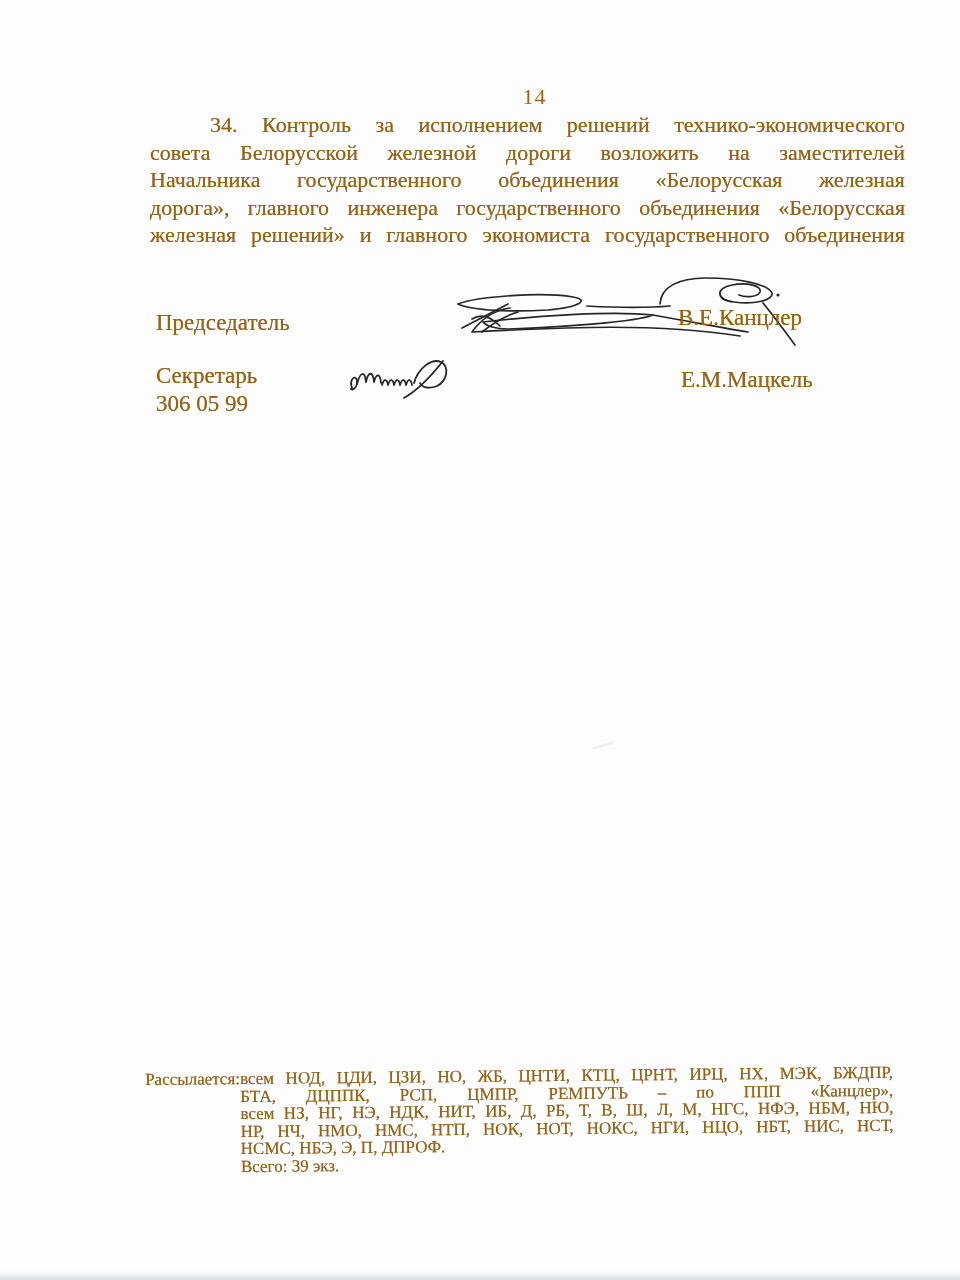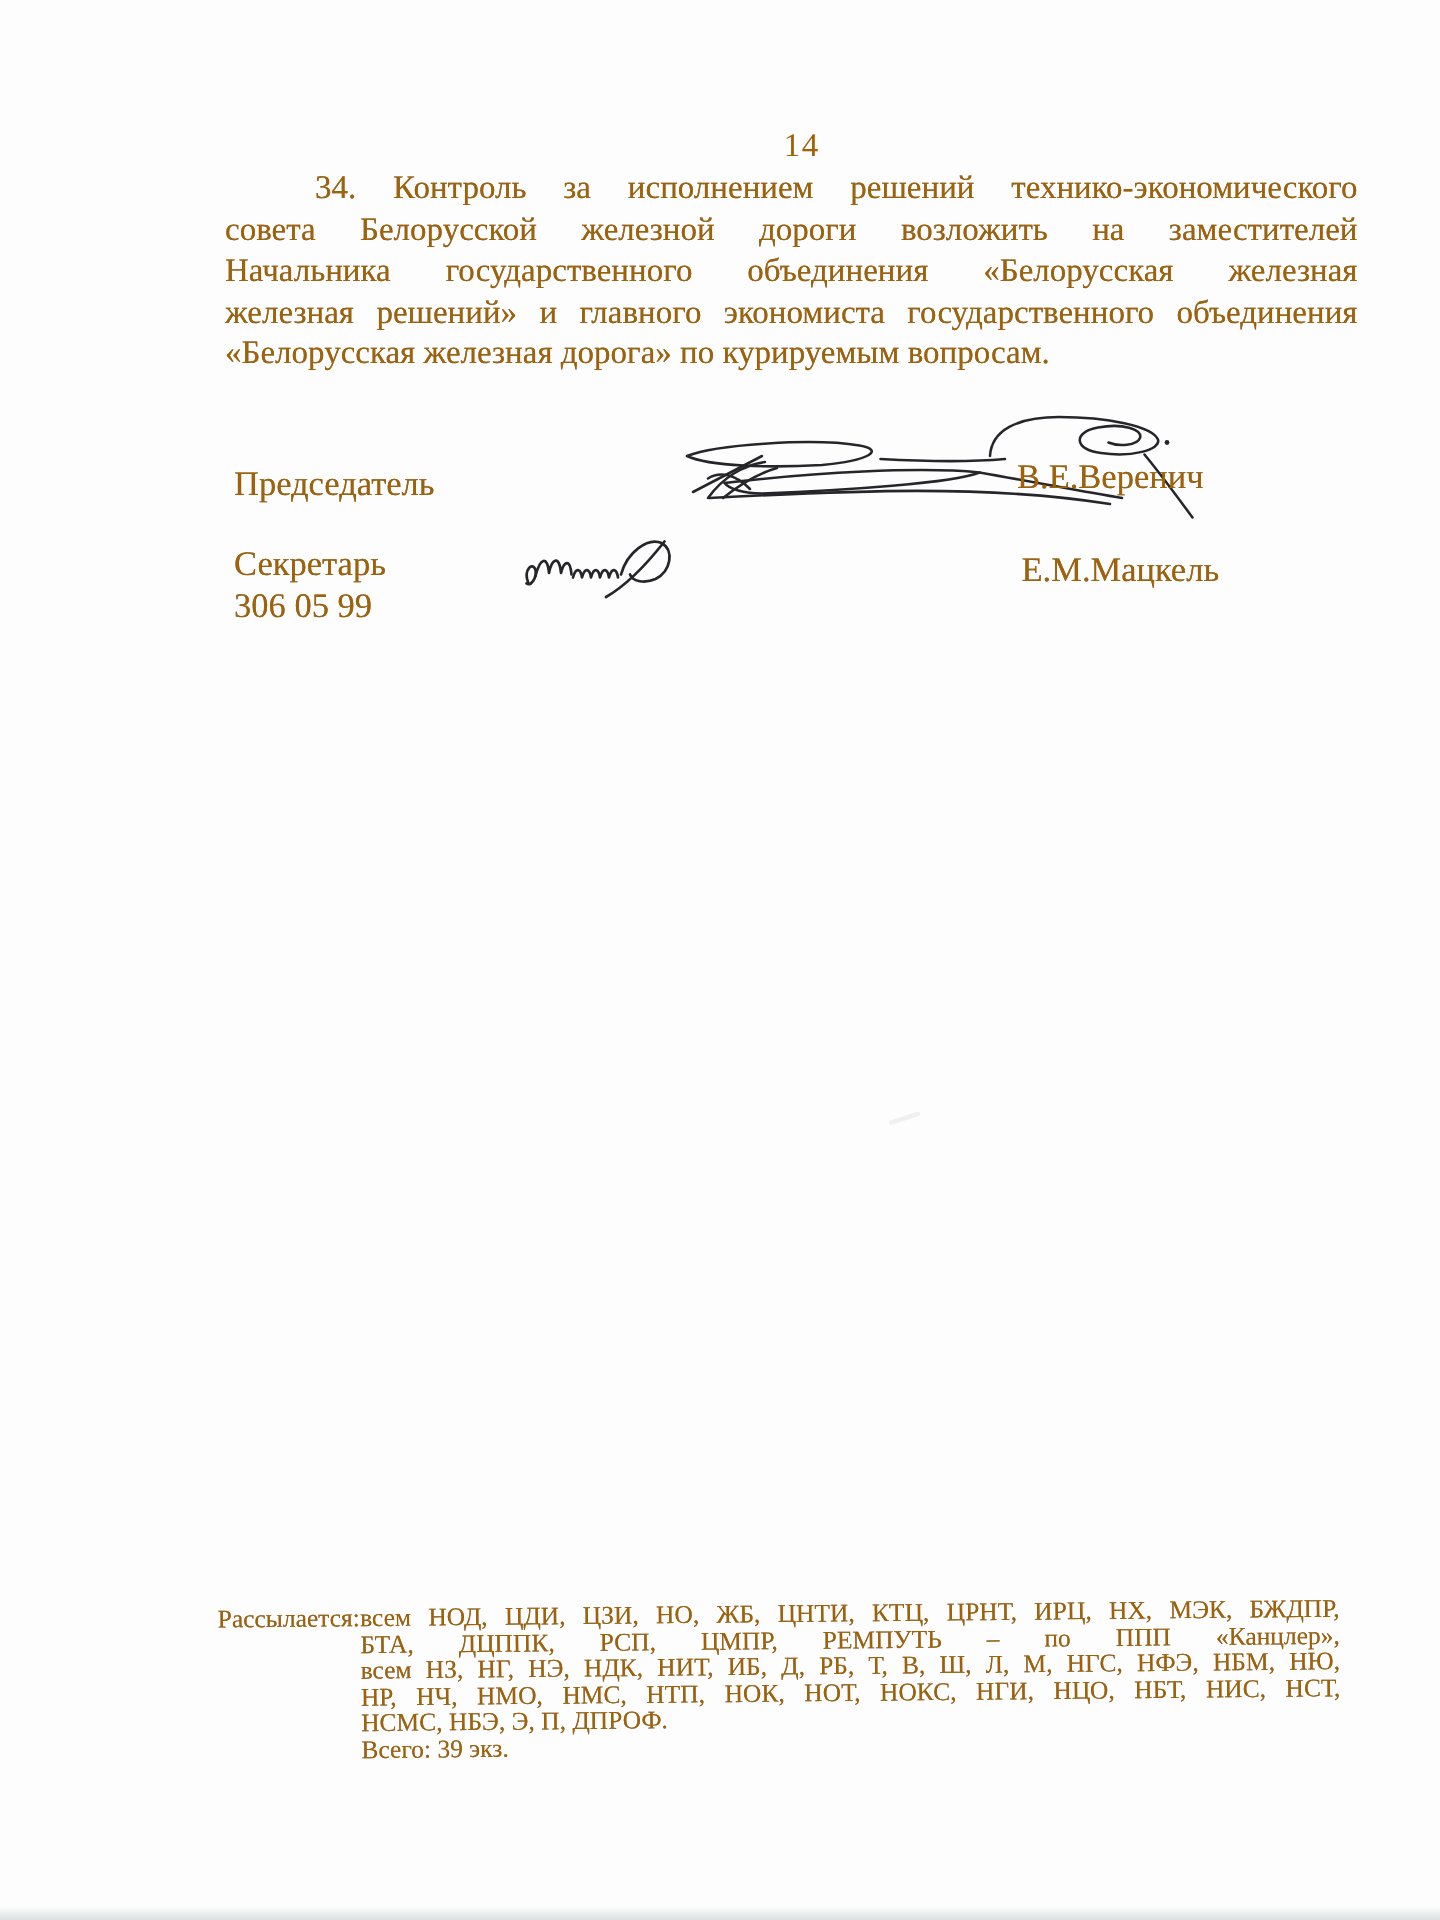--- a/index.html
+++ b/index.html
@@ -68,42 +68,42 @@
 <body>
 
 <div class="page">
 
   <div class="page-number">14</div>
 
   <div class="body-paragraph">
     <div class="jline indent">34. Контроль за исполнением решений технико-экономического</div>
     <div class="jline">совета Белорусской железной дороги возложить на заместителей</div>
     <div class="jline">Начальника государственного объединения «Белорусская железная</div>
+    <div class="jline">дорога», главного инженера государственного объединения «Белорусская</div>
     <div class="jline">железная решений» и главного экономиста государственного объединения</div>
-    <div class="line-last">«Белорусская железная дорога» по курируемым вопросам.</div>
   </div>
 
   <div class="sig-label chairman-title">Председатель</div>
 
   <svg class="sig-svg chairman" width="352" height="88" viewBox="0 0 352 88" xmlns="http://www.w3.org/2000/svg">
     <path d="M 10,38 C 30,30 95,26 125,31 C 142,34 132,41 100,44 C 65,46 25,45 10,38"></path>
     <path d="M 14,62 L 60,38"></path>
     <path d="M 24,66 C 34,52 48,44 62,42"></path>
     <path d="M 52,60 C 42,50 32,48 24,53"></path>
     <path d="M 34,66 C 44,58 56,50 70,46"></path>
     <path d="M 35,56 C 95,49 165,45 205,49 C 188,56 115,61 60,63 C 48,63 38,60 35,56"></path>
     <path d="M 25,66 C 120,61 210,57 292,70"></path>
     <path d="M 139,40 C 175,42 200,42 222,40"></path>
     <path d="M 212,38 C 213,21 230,12 258,12 C 290,12 320,18 324,27 C 326,34 306,39 286,36 C 268,34 267,22 284,19 C 300,16 314,20 312,26 C 310,31 298,32 291,29"></path>
     <path d="M 315,37 C 324,48 336,64 347,79"></path>
     <path d="M 205,49 C 245,56 275,62 300,66"></path>
     <circle cx="330" cy="29" r="1.6" fill="#26262a" stroke="none"></circle>
   </svg>
 
-  <div class="sig-name chairman-name">В.Е.Веренич</div>
+  <div class="sig-name chairman-name">В.Е.Канцлер</div>
 
   <div class="sig-label secretary-block">
     <div>Секретарь</div>
     <div>306 05 99</div>
   </div>
 
   <svg class="sig-svg secretary" width="124" height="52" viewBox="0 0 124 52" xmlns="http://www.w3.org/2000/svg">
     <path d="M 6,32 C 3,24 9,18 11,24 C 12,29 8,35 5,33"></path>
     <path d="M 11,28 C 14,16 19,14 20,26 C 22,16 27,14 28,26 C 30,18 34,16 35,27"></path>
     <path d="M 36,29 c 2,-7 5,-6 6,0 c 2,-7 5,-6 6,0 c 2,-7 5,-6 6,0 c 2,-7 5,-6 6,0 c 2,-7 5,-6 6,0"></path>

